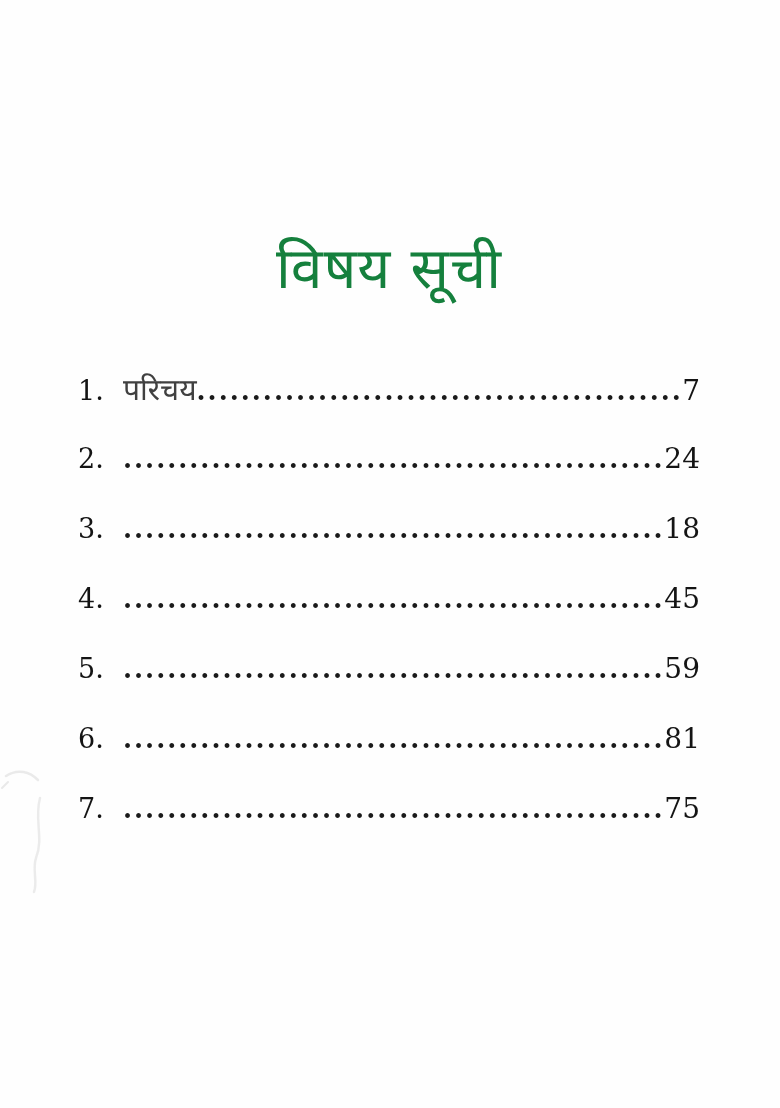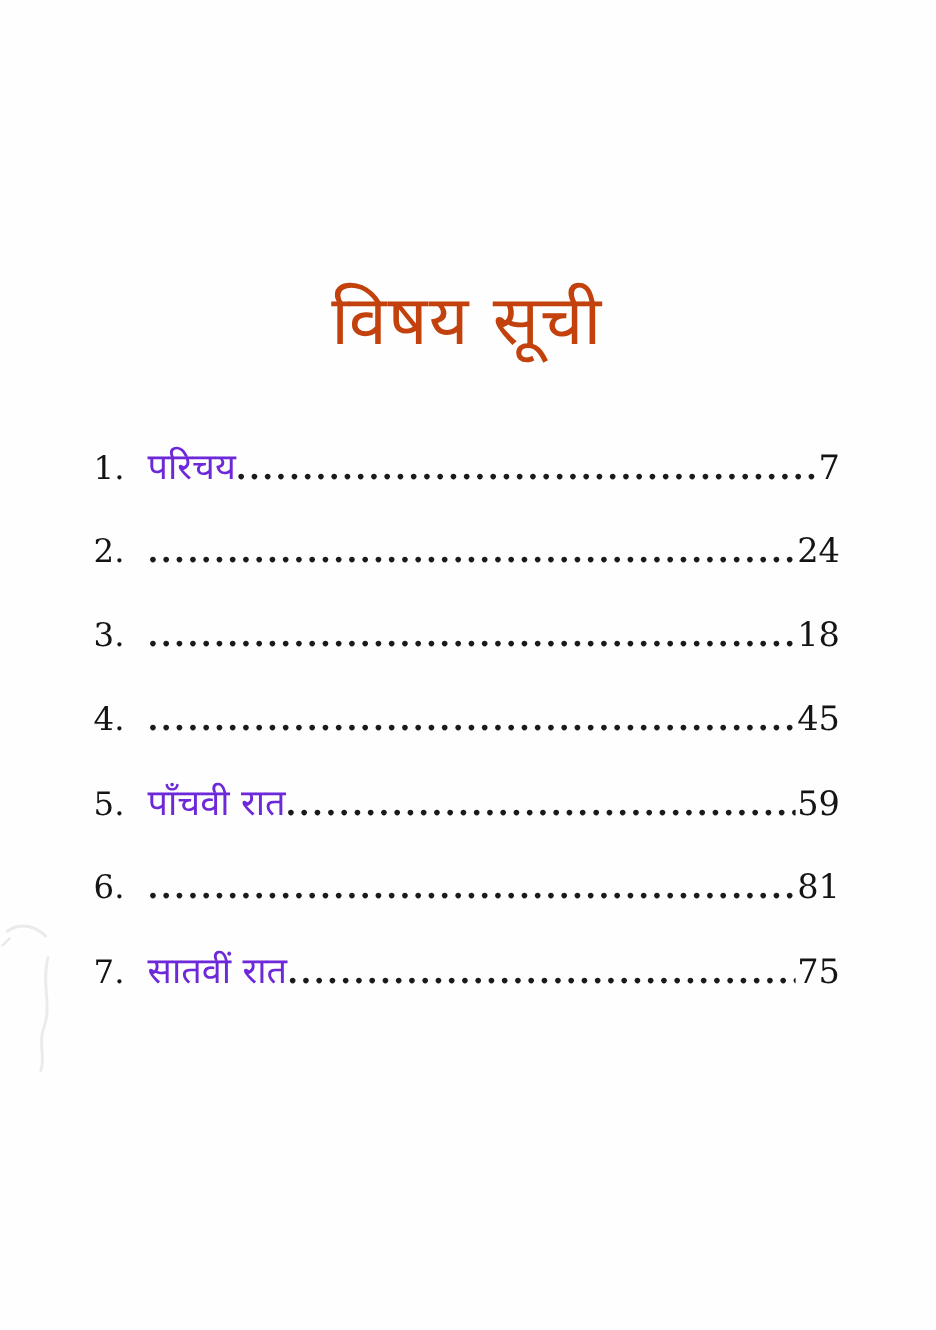--- a/index.html
+++ b/index.html
@@ -24,21 +24,21 @@
     background: #fefefe;
   }
   .page-title {
     margin: 0;
     padding-top: 236px;
     text-align: center;
     font-size: 57px;
     font-weight: 500;
     letter-spacing: 1px;
     line-height: 1.15;
-    color: #c2410c;
+    color: #15803d;
   }
   .toc-list {
     list-style: none;
     margin: 68px 0 0 0;
     padding: 0;
   }
   .toc-row {
     display: flex;
     align-items: baseline;
     height: 70px;
@@ -47,21 +47,21 @@
     white-space: nowrap;
   }
   .toc-num {
     flex: 0 0 45px;
     font-size: 27px;
     color: #141414;
   }
   .toc-title {
     flex: 0 0 auto;
     font-size: 30px;
-    color: #6d28d9;
+    color: #404040;
   }
   .toc-leader {
     flex: 1 1 auto;
     overflow: hidden;
     min-width: 20px;
     font-size: 26px;
     font-weight: 700;
     letter-spacing: 2px;
     color: #1a1a1a;
   }
@@ -112,34 +112,32 @@
   </li>
 
   <li class="toc-row">
     <span class="toc-num">4.</span>
     <span class="toc-leader"></span>
     <span class="toc-page">45</span>
   </li>
 
   <li class="toc-row">
     <span class="toc-num">5.</span>
-    <span class="toc-title">पाँचवी रात</span>
     <span class="toc-leader"></span>
     <span class="toc-page">59</span>
   </li>
 
   <li class="toc-row">
     <span class="toc-num">6.</span>
     <span class="toc-leader"></span>
     <span class="toc-page">81</span>
   </li>
 
   <li class="toc-row">
     <span class="toc-num">7.</span>
-    <span class="toc-title">सातवीं रात</span>
     <span class="toc-leader"></span>
     <span class="toc-page">75</span>
   </li>
 </ol>
 
   <svg class="scan-smudge" viewBox="0 0 72 140" xmlns="http://www.w3.org/2000/svg">
     <path d="M6 18 C 18 10, 30 14, 38 22" fill="none" stroke="#777777" stroke-width="2.5" stroke-linecap="round"></path>
     <path d="M40 40 C 34 62, 44 80, 36 100 C 32 112, 38 124, 34 134" fill="none" stroke="#808080" stroke-width="2.5" stroke-linecap="round"></path>
     <path d="M2 30 L 8 24" fill="none" stroke="#707070" stroke-width="2" stroke-linecap="round"></path>
   </svg>

